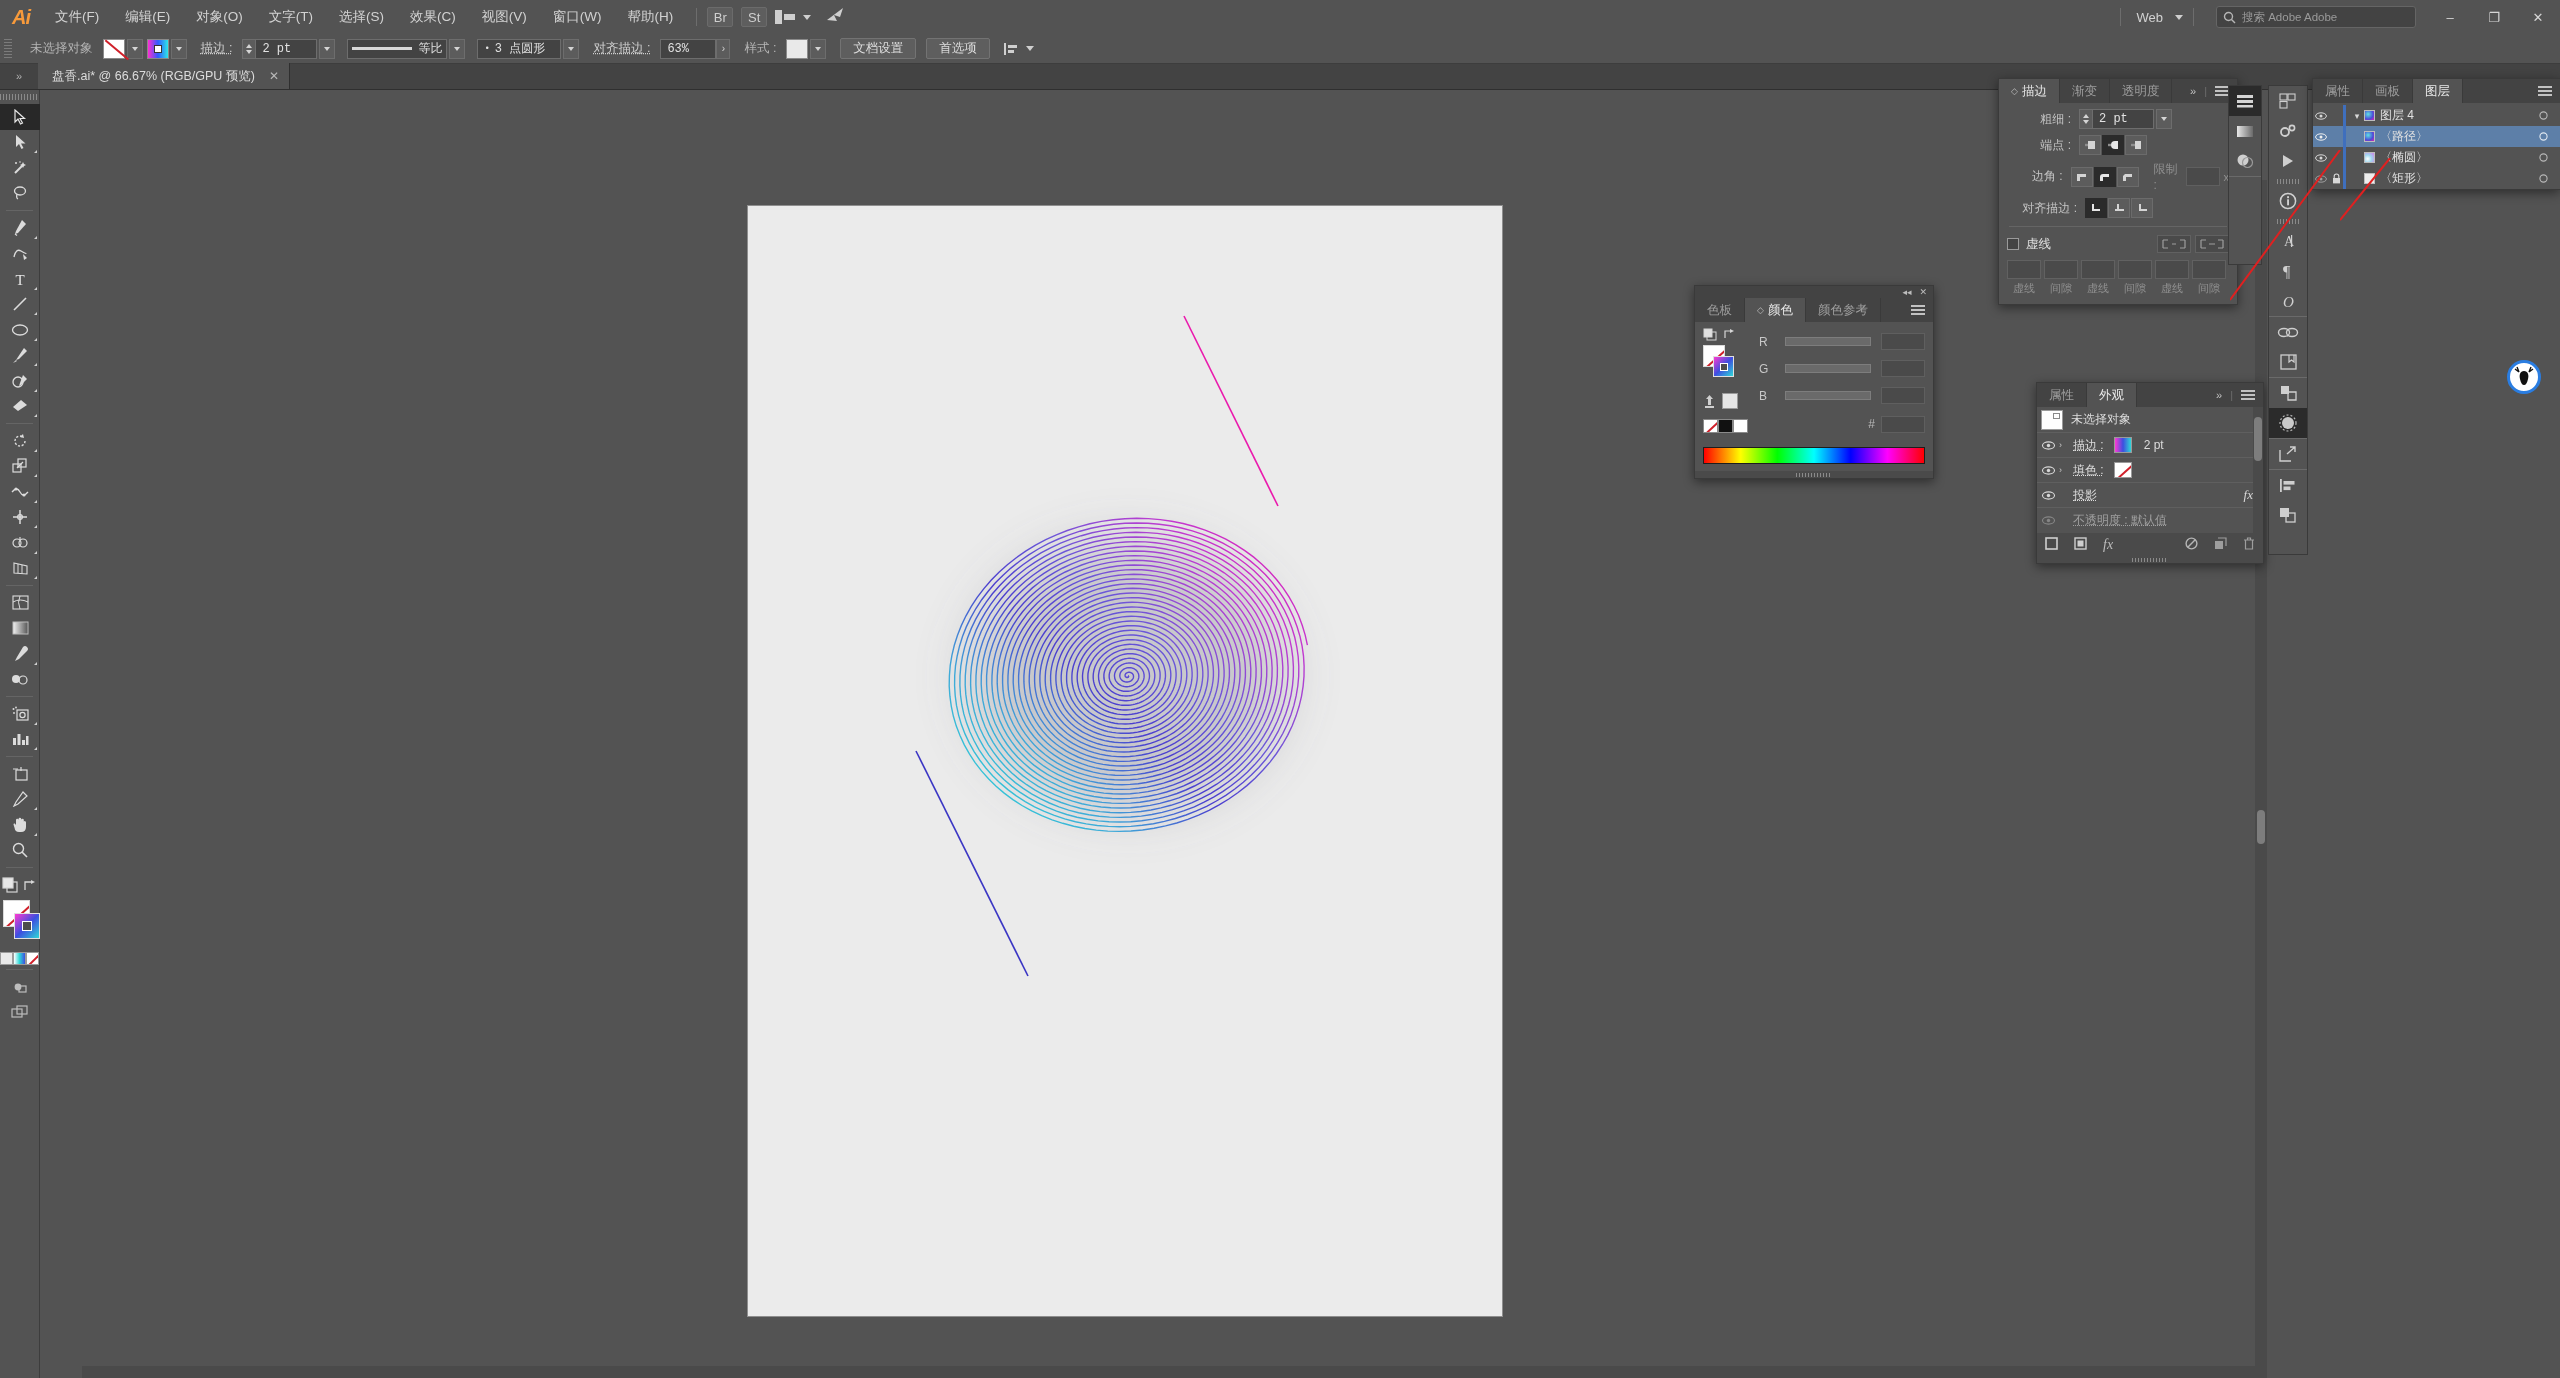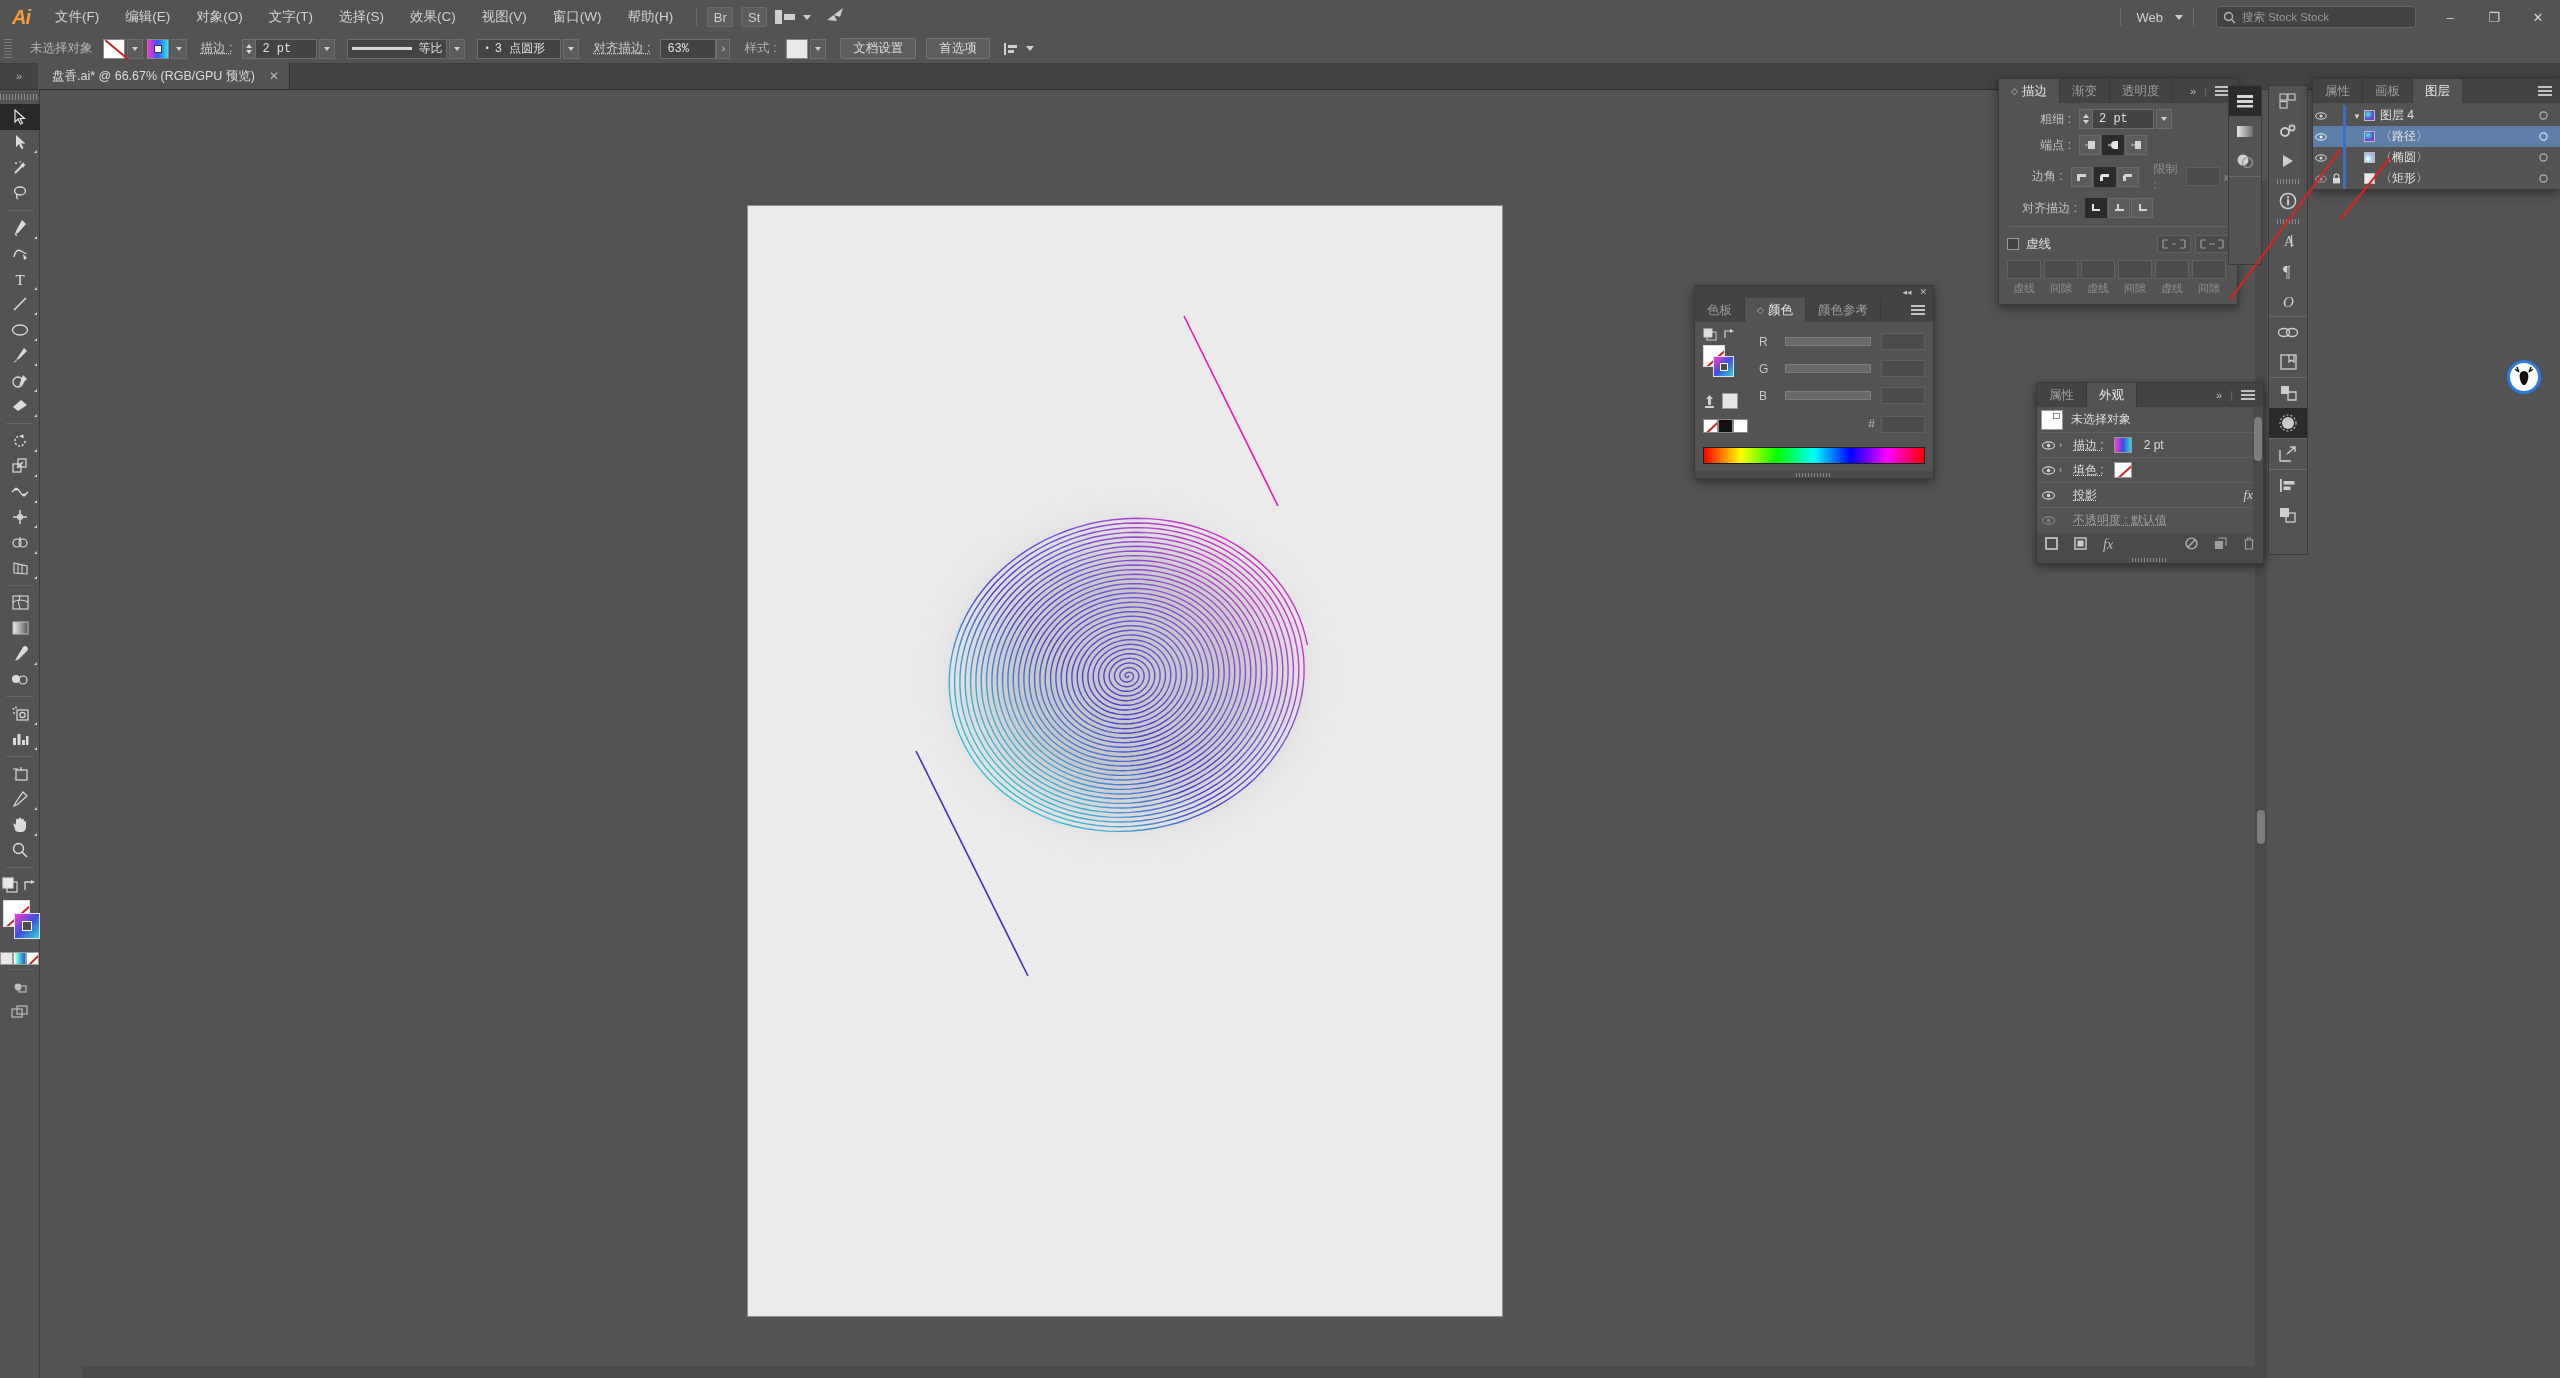--- a/index.html
+++ b/index.html
@@ -188,21 +188,21 @@
       <div style="display:flex;align-items:center;">
         <span class="web-label">Web</span>
         <span class="caret"></span>
       </div>
       <div class="menu-sep"></div>
       <div class="stock-search">
         <svg width="13" height="13" viewBox="0 0 13 13">
           <circle cx="5.5" cy="5.5" r="4" fill="none" stroke="#b5b5b5" stroke-width="1.4"></circle>
           <line x1="8.5" y1="8.5" x2="12" y2="12" stroke="#b5b5b5" stroke-width="1.4"></line>
         </svg>
-        <span class="txt">搜索 Stock Stock</span>
+        <span class="txt">搜索 Adobe Adobe</span>
       </div>
       <div class="wbtn">–</div>
       <div class="wbtn">❐</div>
       <div class="wbtn close">✕</div>
     </div>
   </div>
 
   <div class="controlbar">
     <div class="grip"></div>
     <div class="cb-label">未选择对象</div>

